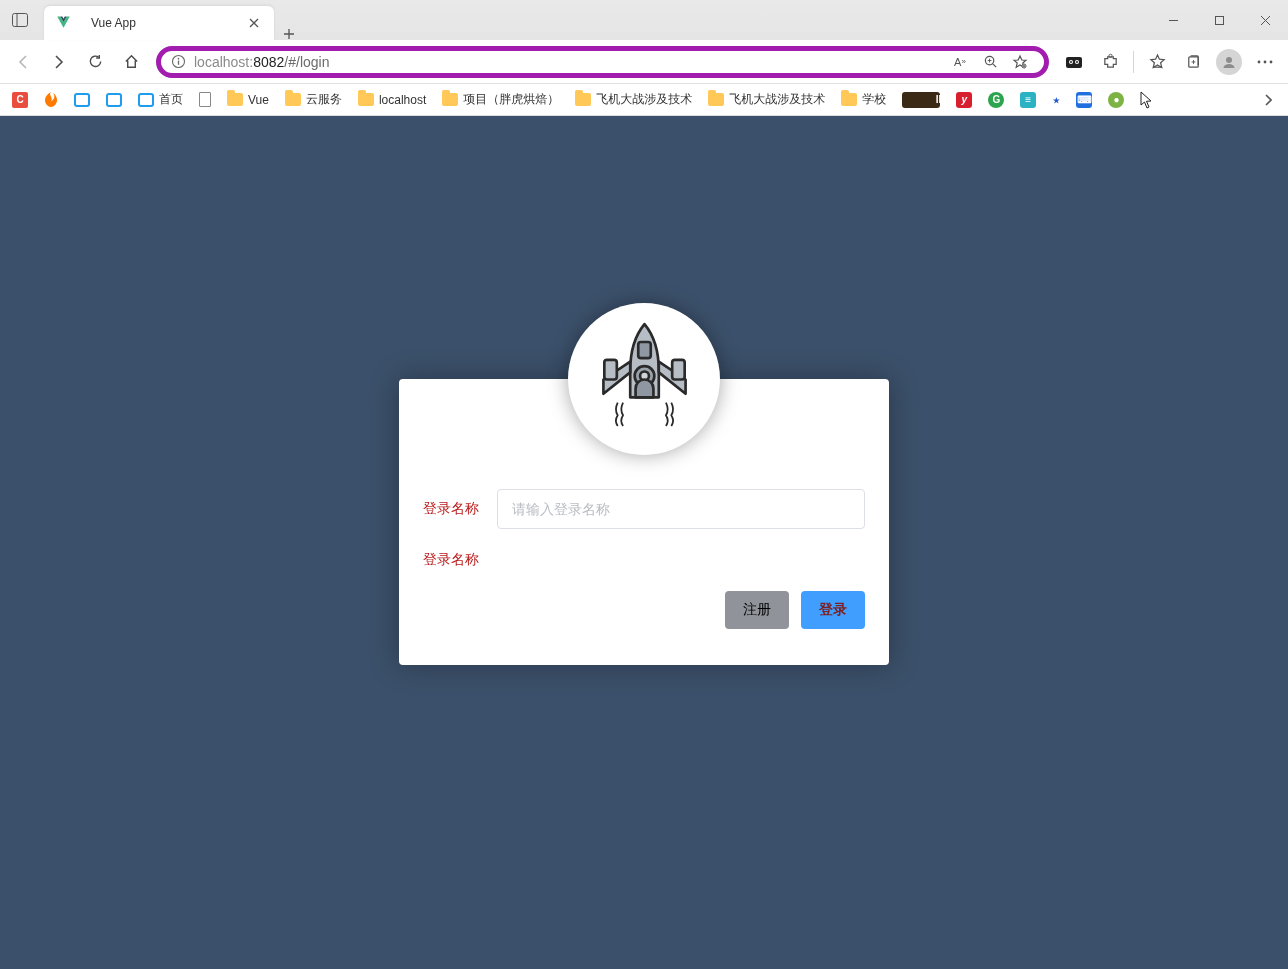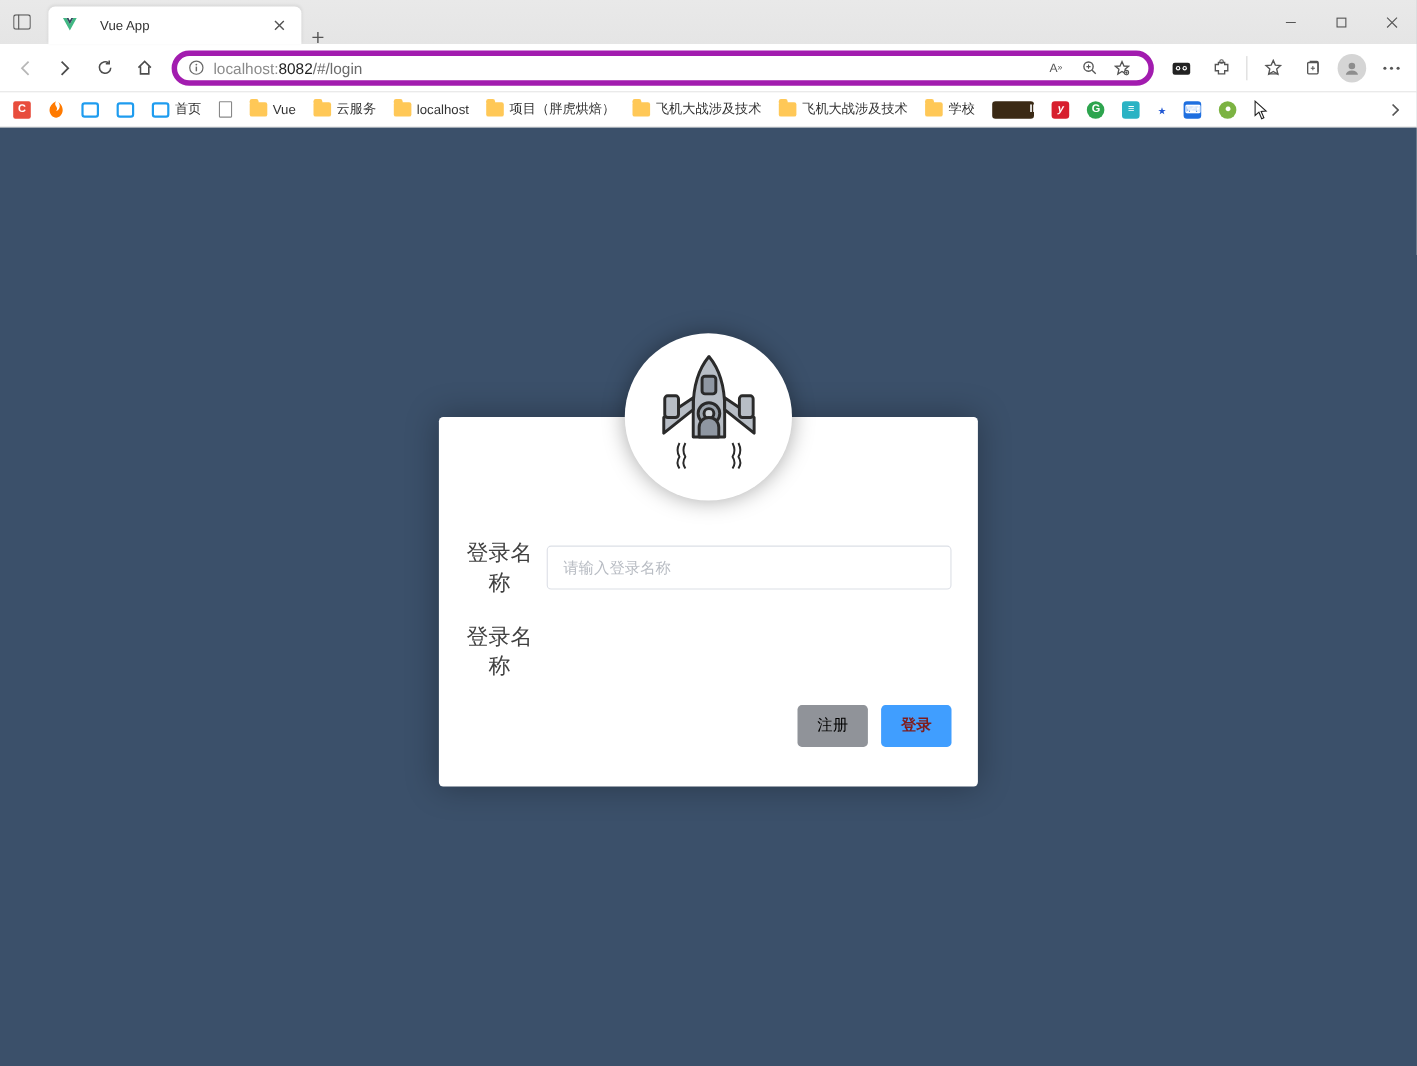--- a/index.html
+++ b/index.html
@@ -41,21 +41,21 @@
   .fav-sq { width:16px;height:16px;border-radius:3px;display:flex;align-items:center;justify-content:center;color:#fff;font-size:10px;font-weight:bold; }
   .bm-overflow { margin-left:auto; width:28px; display:flex; align-items:center; justify-content:center; }
 
   
   .page { height: calc(969px - 40px - 44px - 32px); background:#3b506a; position:relative; display:flex; align-items:flex-start; justify-content:center; }
   .login-card { width: 490px; background:#fff; border-radius:4px; margin-top: 263px; padding: 110px 24px 36px; position:relative; box-shadow: 0 0 30px rgba(0,0,0,.3); }
   .login-logo { width:152px;height:152px;border-radius:50%;background:#fff; position:absolute; top:-76px; left:50%; transform:translateX(-50%); box-shadow: 0 0 20px rgba(0,0,0,.35); display:flex; align-items:center; justify-content:center; overflow:hidden; }
   .login-logo svg { width: 125px; height: 125px; }
 
   .form-row { display:flex; align-items:center; margin-bottom: 22px; }
-  .form-row label { width:74px; text-align:center; padding-right:12px; font-size:20px; color:#404040; }
+  .form-row label { width:74px; text-align:left; padding-right:12px; font-size:14px; color:#b91c1c; }
   .form-row input { flex:1; height:40px; border:1px solid #dcdfe6; border-radius:4px; padding:0 14px; font-size:14px; color:#3b82f6; outline:none; }
   .form-row input::placeholder { color:#b8bcc3; }
   .btn-row { display:flex; justify-content:flex-end; gap:12px; margin-top:4px; }
   .btn { padding: 10px 18px; border:none; border-radius:4px; font-size:14px; cursor:pointer; }
   .btn-info { background:#909399; color:#000000; }
   .btn-primary { background:#409eff; color:#7f1d1d;font-weight:bold; }
 
   svg { display:block; }
 </style>
 </head>

